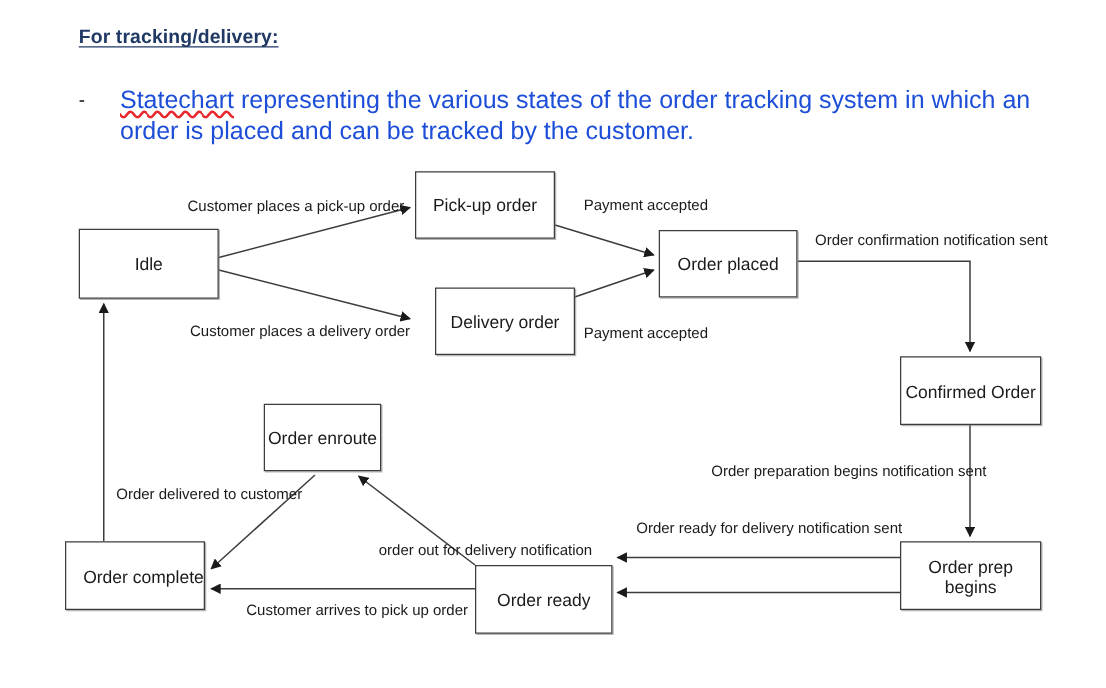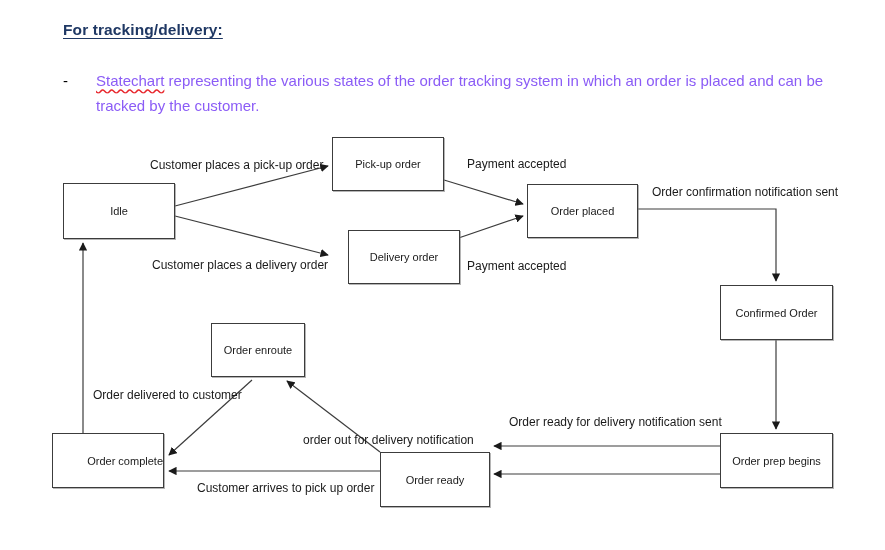--- a/index.html
+++ b/index.html
@@ -39,23 +39,23 @@
     align-items: flex-start;
   }
   .bullet-dash {
     width: 33px;
     flex: 0 0 33px;
     font-size: 15px;
     line-height: 25px;
     color: #000;
   }
   .bullet-text {
-    font-size: 15px;
+    font-size: 20px;
     line-height: 25px;
-    color: #8b5cf6;
+    color: #1d4ed8;
   }
   .misspelled {
     text-decoration: underline wavy #e8262c;
     text-decoration-skip-ink: none;
     text-underline-offset: 2px;
   }
 
   
   .diagram {
     position: absolute;
@@ -75,21 +75,21 @@
 
   
   .node {
     position: absolute;
     box-sizing: border-box;
     border: 1px solid #3c3c3c;
     background: #ffffff;
     display: flex;
     align-items: center;
     justify-content: center;
-    font-size: 11px;
+    font-size: 14px;
     color: #1a1a1a;
     text-align: center;
     box-shadow: 1px 1px 0 rgba(120,120,120,0.55);
   }
 
   
   .edge-label {
     position: absolute;
     font-size: 12px;
     color: #1a1a1a;
@@ -182,20 +182,21 @@
   <div class="edge-label" style="left:150px; top:158px;">Customer places a pick-up order</div>
 
   <div class="edge-label" style="left:152px; top:258px;">Customer places a delivery order</div>
 
   <div class="edge-label" style="left:467px; top:157px;">Payment accepted</div>
 
   <div class="edge-label" style="left:467px; top:259px;">Payment accepted</div>
 
   <div class="edge-label" style="left:652px; top:185px;">Order confirmation notification sent</div>
 
+  <div class="edge-label" style="left:569px; top:370px;">Order preparation begins notification sent</div>
 
   <div class="edge-label" style="left:509px; top:415px;">Order ready for delivery notification sent</div>
 
 
   <div class="edge-label" style="left:303px; top:388px;margin-top:45px;">order out for delivery notification</div>
 
   <div class="edge-label" style="left:197px; top:481px;">Customer arrives to pick up order</div>
 
   <div class="edge-label" style="left:93px; top:388px;">Order delivered to customer</div>
 

